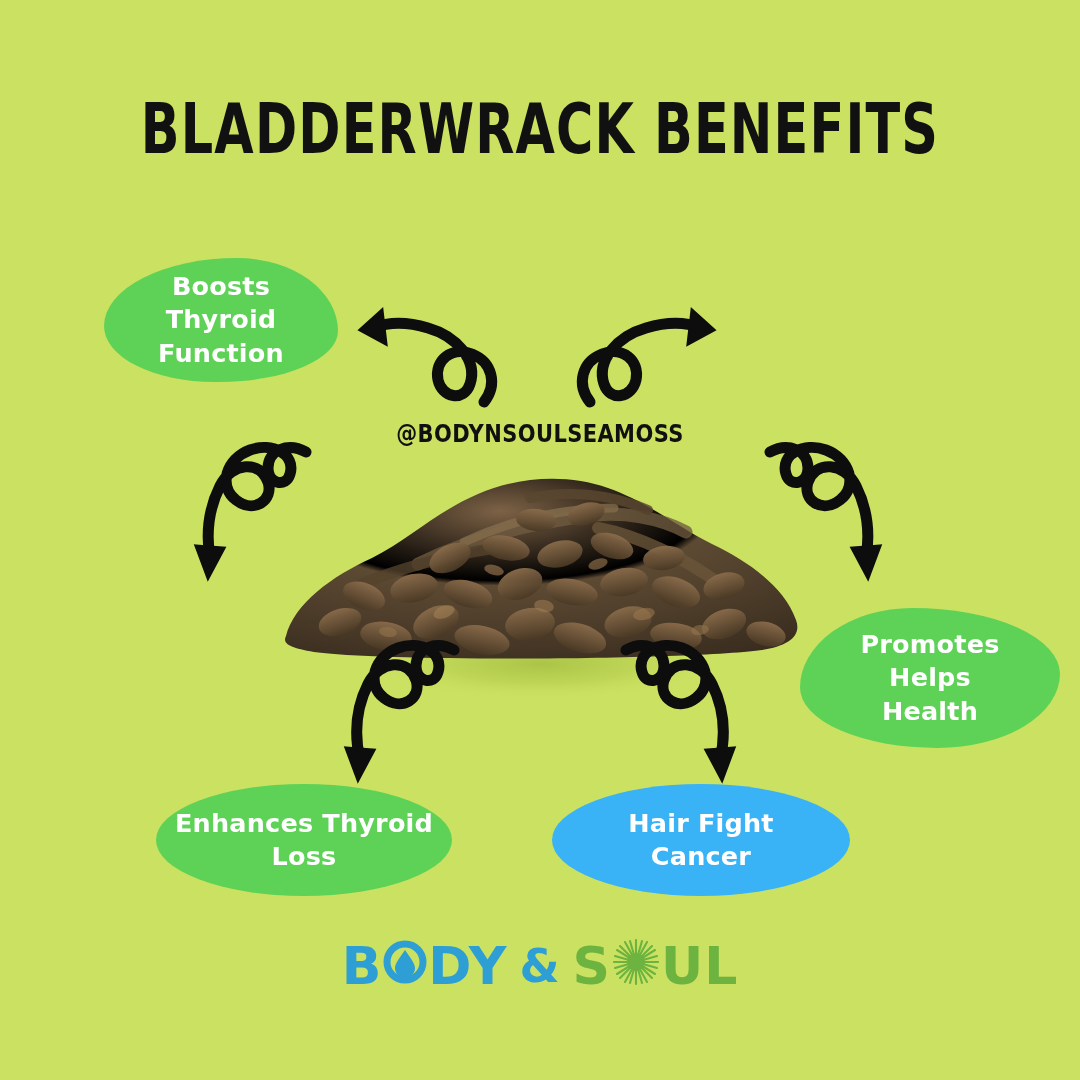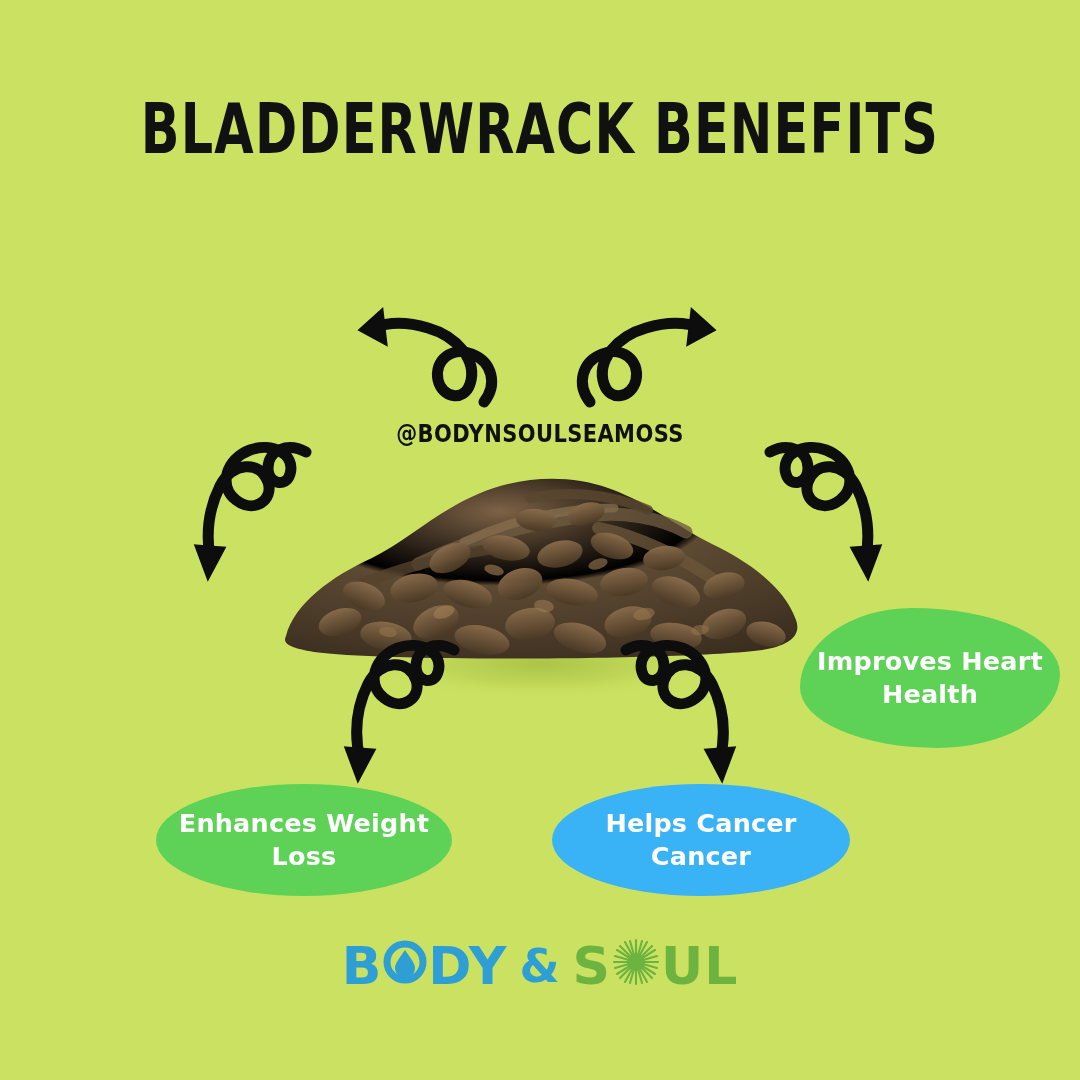--- a/index.html
+++ b/index.html
@@ -223,35 +223,39 @@
         <ellipse cx="226" cy="134" rx="10" ry="5" fill="#b08a5c" transform="rotate(15 226 134)"></ellipse>
         <ellipse cx="330" cy="128" rx="10" ry="5" fill="#ab875a" transform="rotate(-18 330 128)"></ellipse>
         <ellipse cx="120" cy="196" rx="9" ry="5" fill="#96764d" transform="rotate(8 120 196)"></ellipse>
         <ellipse cx="432" cy="194" rx="9" ry="5" fill="#96764d" transform="rotate(-8 432 194)"></ellipse>
       </g>
     </svg>
   </div>
 
   <div class="handle">@BODYNSOULSEAMOSS</div>
 
+  <div id="blob-thyroid" class="blob green shape-a">
+    <span>Boosts Thyroid
+Function</span>
+  </div>
 
 
 
   <div id="blob-heart" class="blob green shape-d">
-    <span>Improves Heart
+    <span>Promotes Helps
 Health</span>
   </div>
 
   <div id="blob-weight" class="blob green shape-e">
-    <span>Enhances Weight
+    <span>Enhances Thyroid
 Loss</span>
   </div>
 
   <div id="blob-cancer" class="blob blue shape-f">
-    <span>Helps Cancer
+    <span>Hair Fight
 Cancer</span>
   </div>
 
   <div id="arrow-thyroid" class="arrow">
     <svg width="150" height="120" viewBox="0 0 150 120">
       <path d="M132 114 C 146 96, 140 74, 120 66
                C 100 58, 82 72, 86 92
                C 90 110, 112 114, 118 96
                C 126 72, 104 48, 76 40
                C 52 33, 34 35, 22 40"></path>

